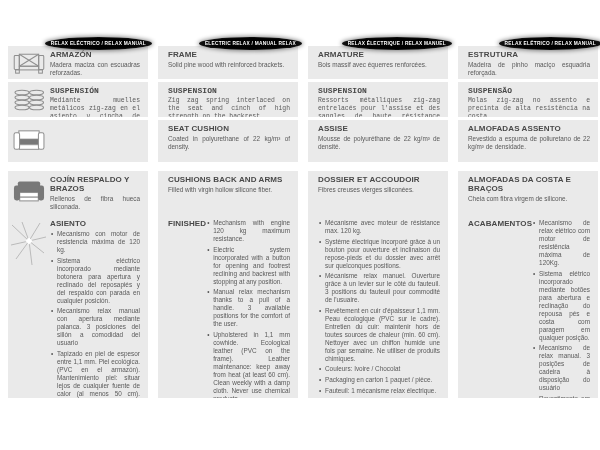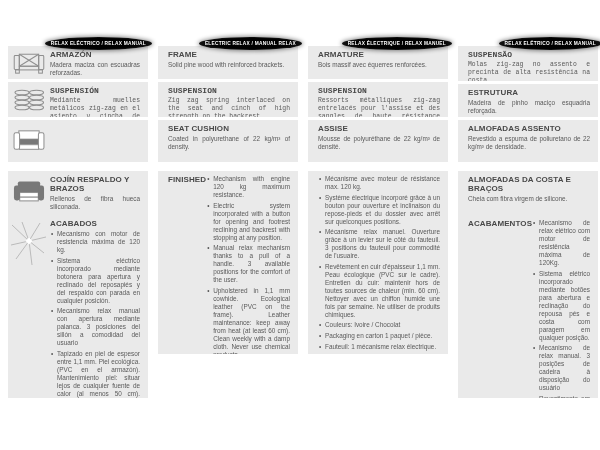--- a/index.html
+++ b/index.html
@@ -125,21 +125,21 @@
           <line class="spark" x1="19" y1="20" x2="36" y2="16"></line>
           <line class="spark" x1="19" y1="20" x2="34" y2="32"></line>
           <line class="spark" x1="19" y1="20" x2="22" y2="44"></line>
           <line class="spark" x1="19" y1="20" x2="6" y2="38"></line>
           <line class="spark" x1="19" y1="20" x2="1" y2="24"></line>
           <line class="spark" x1="19" y1="20" x2="12" y2="1"></line>
           <rect x="16.5" y="17.5" width="5" height="5" fill="#ffffff" transform="rotate(45 19 20)"></rect>
         </svg>
       </div>
       <div class="txt">
-        <h3 class="title">ACABADOS</h3>
+        <h3 class="title">ASIENTO</h3>
         <ul class="bullets">
           <li>Mecanismo con motor de resistencia máxima de 120 kg.</li>
           <li>Sistema eléctrico incorporado mediante botonera para apertura y reclinado del reposapiés y del respaldo con parada en cualquier posición.</li>
           <li>Mecanismo relax manual con apertura mediante palanca. 3 posiciones del sillón a comodidad del usuario</li>
           <li>Tapizado en piel de espesor entre 1,1 mm. Piel ecológica. (PVC en el armazón). Mantenimiento piel: situar lejos de cualquier fuente de calor (al menos 50 cm). Limpiar con un paño humedo una vez por semana. No utilizar productos químicos.</li>
 
         </ul>
 
       </div>
     </div>
@@ -152,20 +152,24 @@
       <h3 class="title">FRAME</h3>
       <p class="body">Solid pine wood with reinforced brackets.</p>
     </div>
     <div class="cell r2 pad">
       <h3 class="title">SUSPENSION</h3>
       <p class="body">Zig zag spring interlaced on the seat and cinch of high strength on the backrest.</p>
     </div>
     <div class="cell r3 pad">
       <h3 class="title">SEAT CUSHION</h3>
       <p class="body">Coated in polyurethane of 22 kg/m³ of density.</p>
+    </div>
+    <div class="cell r4 pad">
+      <h3 class="title">CUSHIONS BACK AND ARMS</h3>
+      <p class="body">Filled with virgin hollow silicone fiber.</p>
     </div>
     <div class="cell r5 pad flexv">
       <h3 class="title">FINISHED</h3>
       <ul class="bullets">
         <li>Mechanism with engine 120 kg maximum resistance.</li>
         <li>Electric system incorporated with a button for opening and footrest reclining and backrest with stopping at any position.</li>
         <li>Manual relax mechanism thanks to a pull of a handle. 3 available positions for the comfort of the user.</li>
         <li>Upholstered in 1,1 mm cowhide. Ecological leather (PVC on the frame). Leather maintenance: keep away from heat (at least 60 cm). Clean weekly with a damp cloth. Never use chemical products</li>
         <li>Colours: Ivory / Chocolate.</li>
         <li>Packed in 1 cardboard box / piece.</li>
@@ -184,45 +188,49 @@
       <p class="body">Bois massif avec équerres renforcées.</p>
     </div>
     <div class="cell r2 pad">
       <h3 class="title">SUSPENSION</h3>
       <p class="body">Ressorts métalliques zig-zag entrelacés pour l'assise et des sangles de haute résistance pour le dossier.</p>
     </div>
     <div class="cell r3 pad">
       <h3 class="title">ASSISE</h3>
       <p class="body">Mousse de polyuréthane de 22 kg/m³ de densité.</p>
     </div>
+    <div class="cell r4 pad">
+      <h3 class="title">DOSSIER ET ACCOUDOIR</h3>
+      <p class="body">Fibres creuses vierges siliconées.</p>
+    </div>
     <div class="cell r5 pad flexv">
       <ul class="bullets">
         <li>Mécanisme avec moteur de résistance max. 120 kg.</li>
         <li>Système électrique incorporé grâce à un bouton pour ouverture et inclinaison du repose-pieds et du dossier avec arrêt sur quelconques positions.</li>
         <li>Mécanisme relax manuel. Ouverture grâce à un levier sur le côté du fauteuil. 3 positions du fauteuil pour commodité de l'usuaire.</li>
         <li>Revêtement en cuir d'épaisseur 1,1 mm. Peau écologique (PVC sur le cadre). Entretien du cuir: maintenir hors de toutes sources de chaleur (min. 60 cm). Nettoyer avec un chiffon humide une fois par semaine. Ne utiliser de produits chimiques.</li>
         <li>Couleurs: Ivoire / Chocolat</li>
         <li>Packaging en carton 1 paquet / pièce.</li>
         <li>Fauteuil: 1 mécanisme relax électrique.</li>
 
       </ul>
 
     </div>
   </div>
 
   <div class="col">
     <div class="badge">RELAX ELÉTRICO / RELAX MANUAL</div>
 
+    <div class="cell r1 pad">
+      <h3 class="title">ESTRUTURA</h3>
+      <p class="body">Madeira de pinho maciço esquadria reforçada.</p>
+    </div>
     <div class="cell r2 pad">
       <h3 class="title">SUSPENSÃO</h3>
       <p class="body">Molas zig-zag no assento e precinta de alta resistência na costa.</p>
-    </div>
-    <div class="cell r1 pad">
-      <h3 class="title">ESTRUTURA</h3>
-      <p class="body">Madeira de pinho maciço esquadria reforçada.</p>
     </div>
     <div class="cell r3 pad">
       <h3 class="title">ALMOFADAS ASSENTO</h3>
       <p class="body">Revestido a espuma de poliuretano de 22 kg/m³ de densidade.</p>
     </div>
     <div class="cell r4 pad">
       <h3 class="title">ALMOFADAS DA COSTA E BRAÇOS</h3>
       <p class="body">Cheia com fibra virgem de silicone.</p>
     </div>
     <div class="cell r5 pad flexv">

